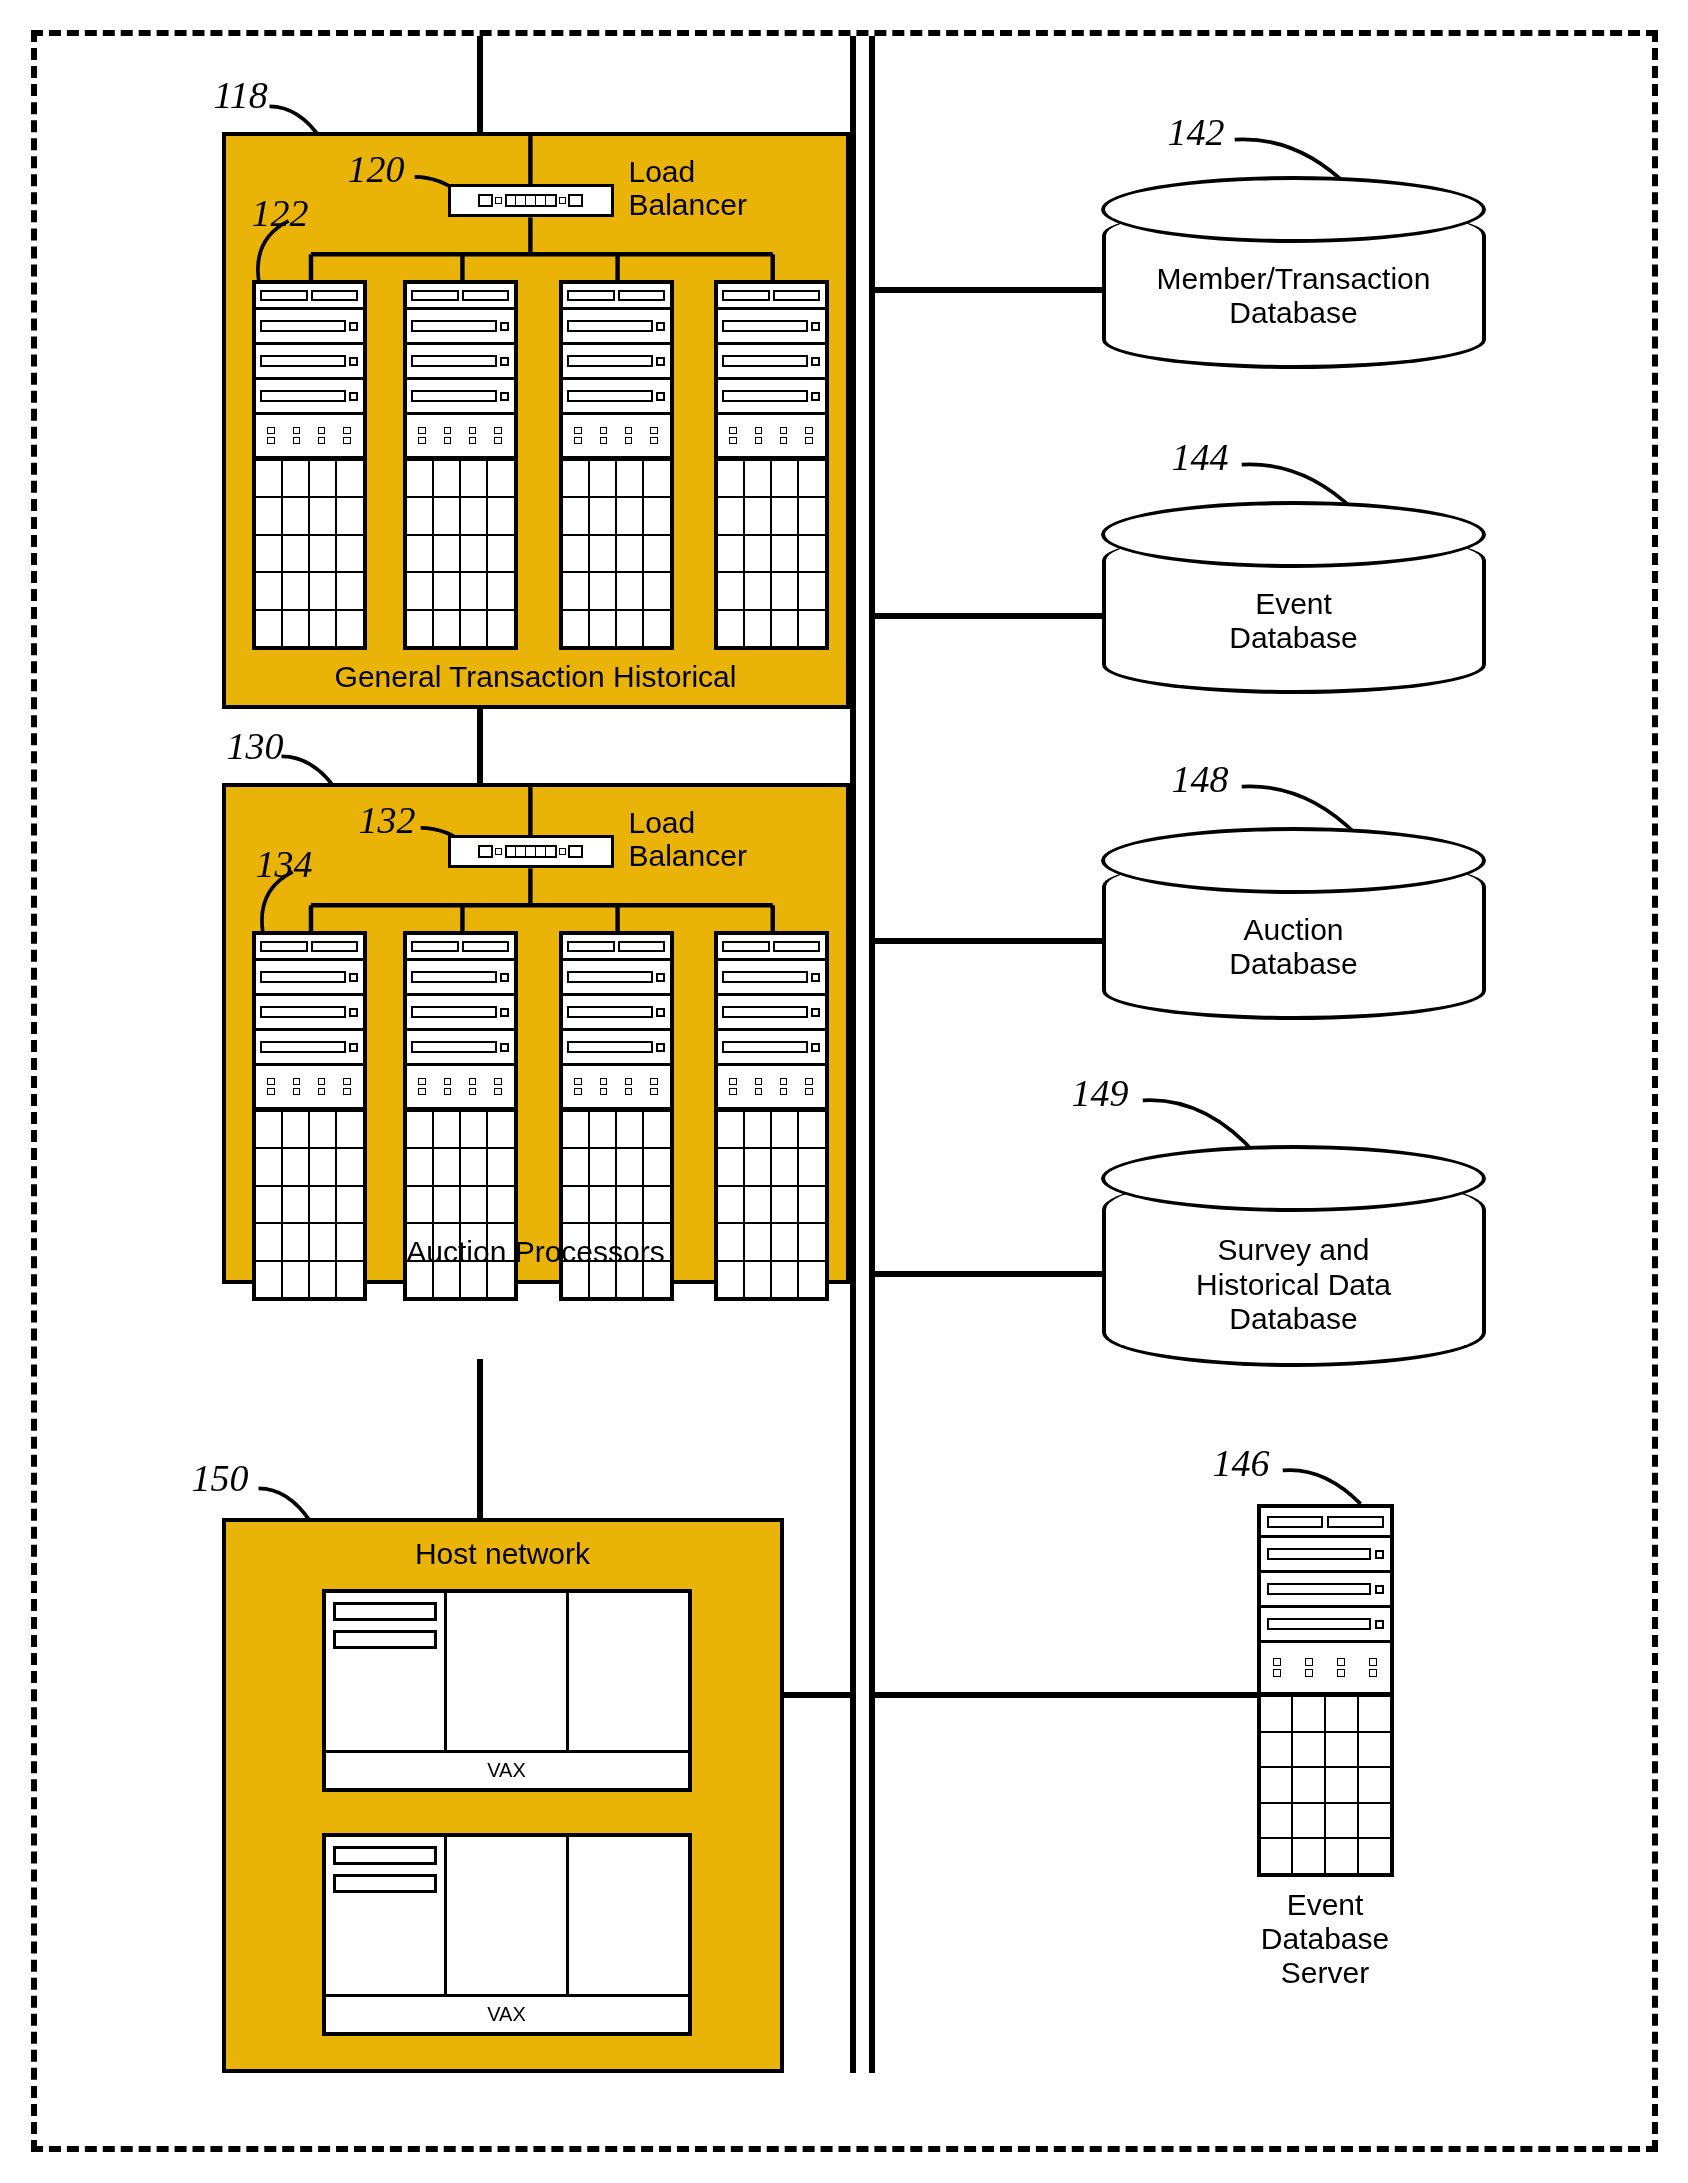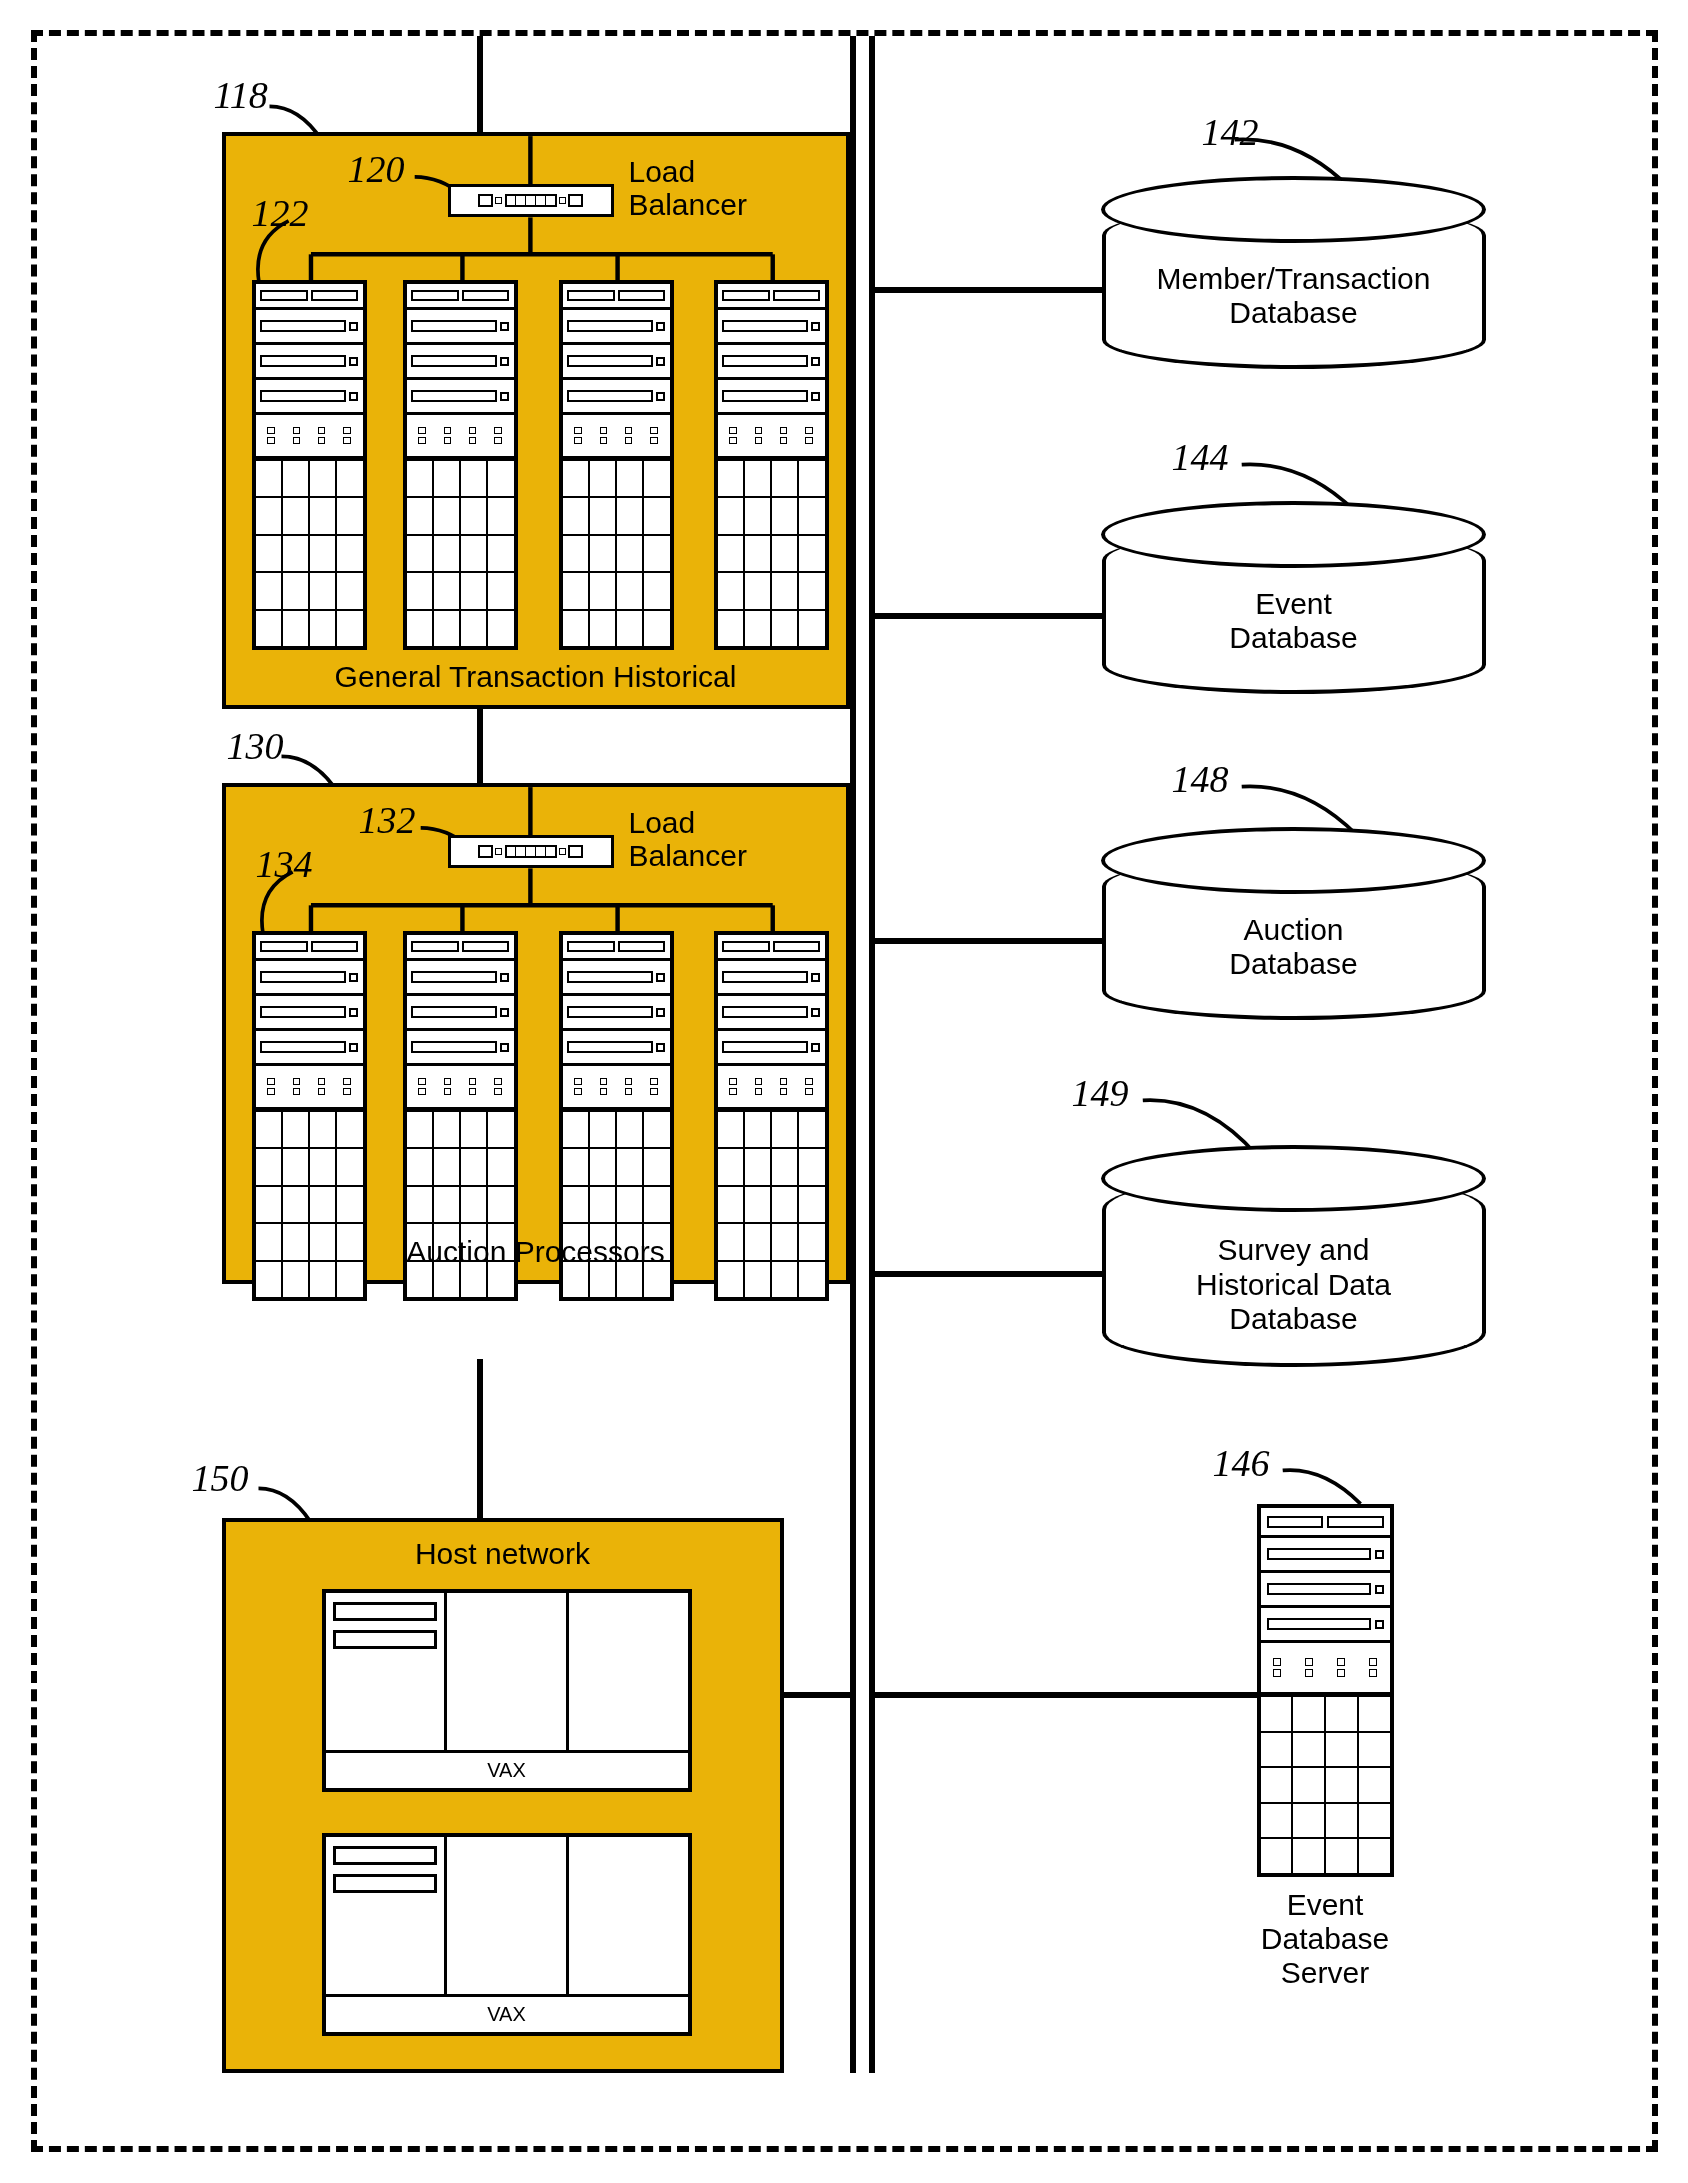--- a/index.html
+++ b/index.html
@@ -841,21 +841,21 @@
             <div class="slot"></div>
             <div class="slot"></div>
           </div>
         <div class="col"></div>
         <div class="col"></div>
       </div>
       <div class="caption">VAX</div>
     </div>
   </div>
 
-  <div class="ref" style="left:1131px; top:74px;margin-left:34px;"><span>142</span></div>
+  <div class="ref" style="left:1131px; top:74px;"><span>142</span></div>
   <svg class="lead" style="left:1194px; top:96px;" width="126" height="67" viewBox="0 0 170 90">
       <path d="M5 10 Q 90 5 160 75" stroke="#000" stroke-width="5" fill="none"></path>
     </svg>
   <div class="db" style="left:1065px; top:170px;">
     <div class="cyl">
         <div class="cyl-label" style="white-space:pre;">Member/Transaction
 Database</div>
       </div>
   </div>
   <div class="hbus" style="left:838px; top:251px; width:227px; height:6px;"></div>

